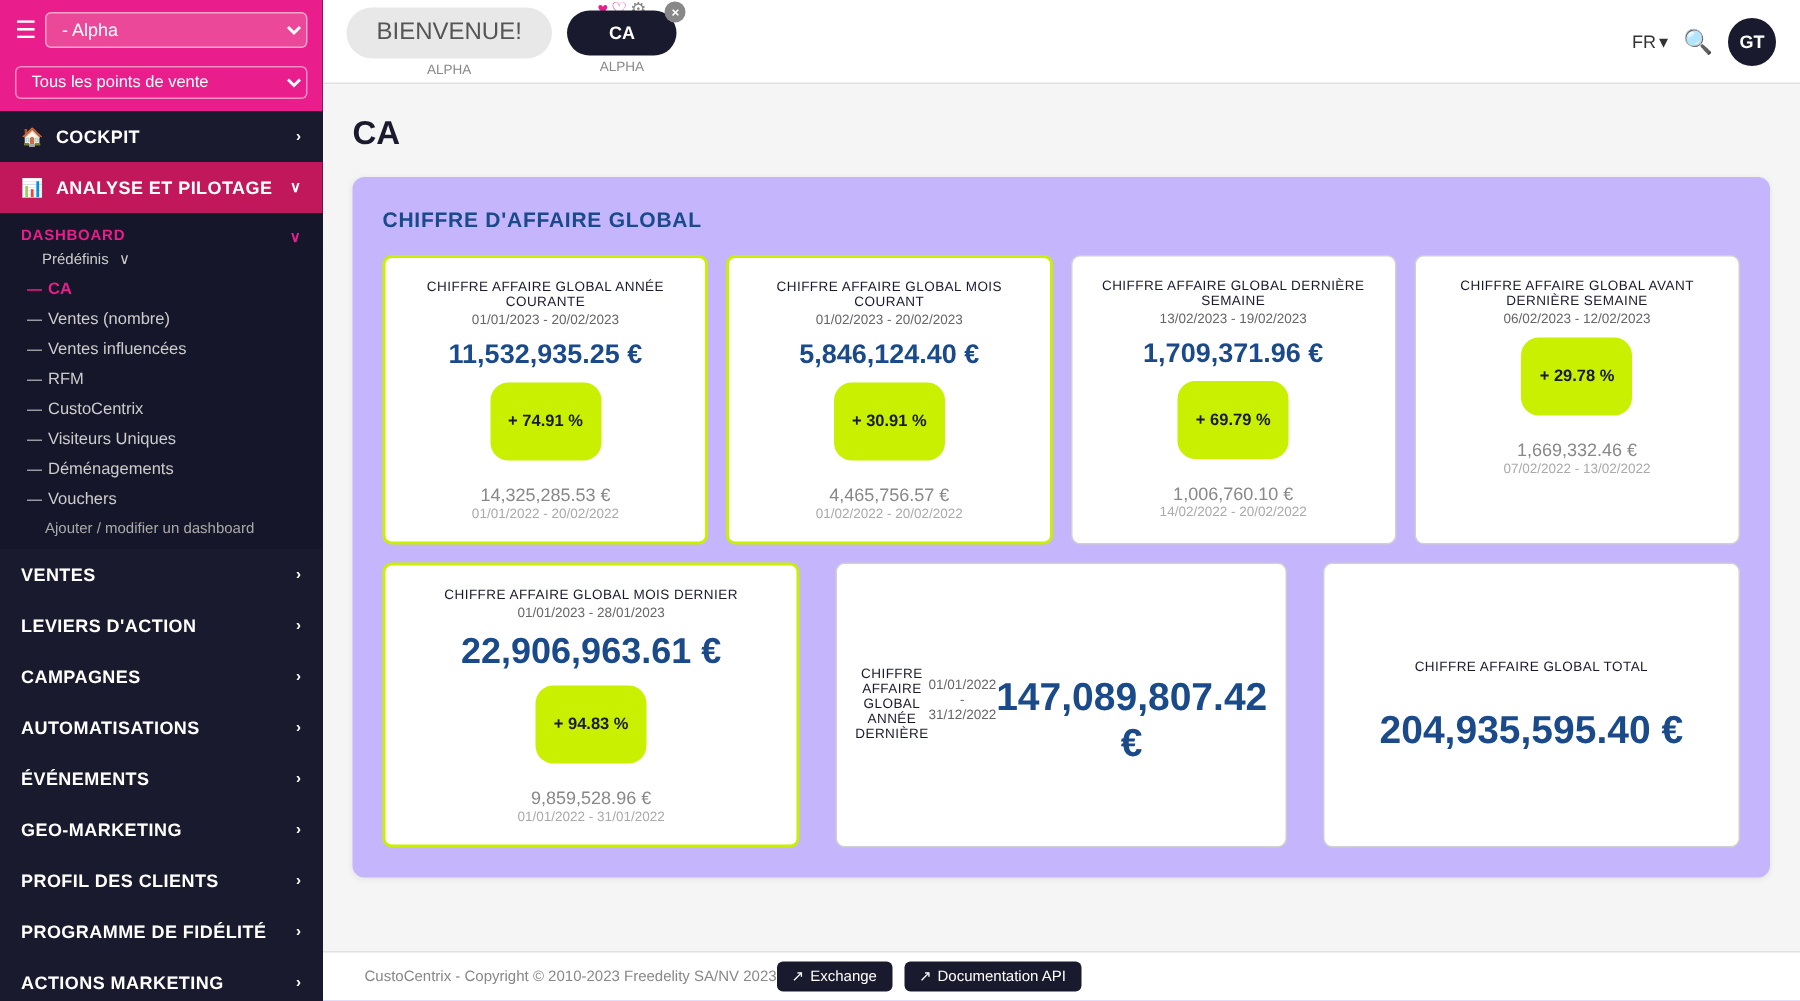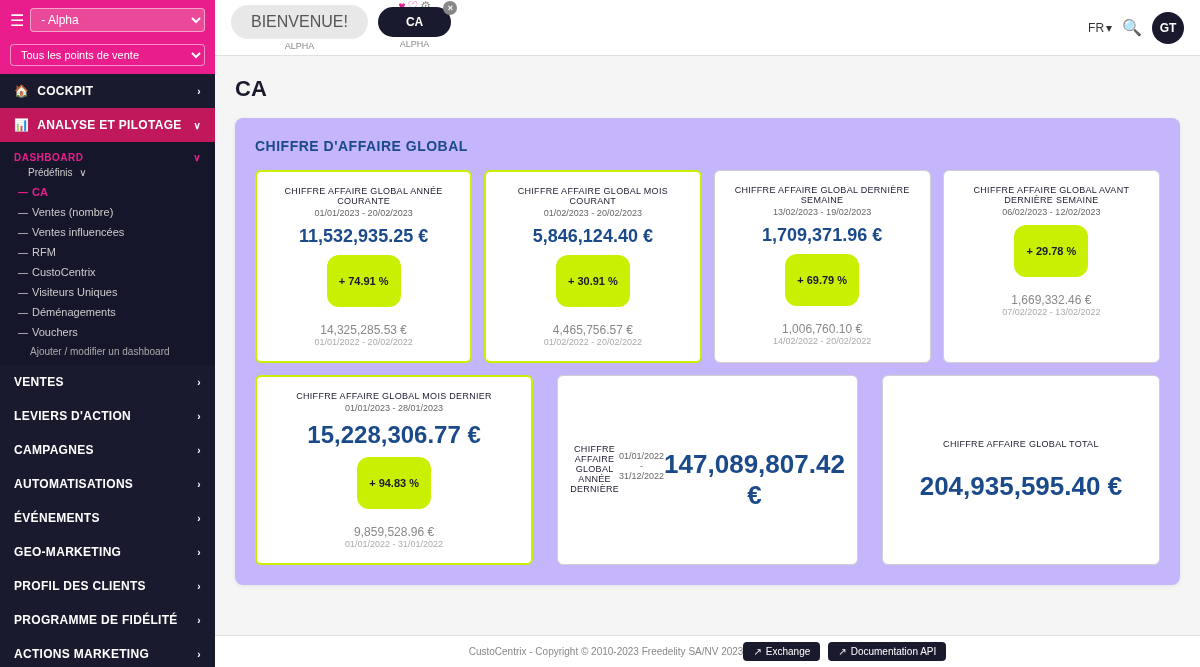--- a/index.html
+++ b/index.html
@@ -295,24 +295,24 @@
       font-size: 26px;
       font-weight: bold;
       color: #1a4a8a;
       margin-top: 20px;
     }
 
     
     .footer {
       background: #fff;
       border-top: 1px solid #e0e0e0;
-      padding: 6px 0;
-      display: flex;
-      align-items: center;
-      justify-content: center;
+      padding: 6px 28px;
+      display: flex;
+      align-items: center;
+      justify-content: flex-start;
       font-size: 10px;
       color: #888;
     }
     .footer-right {
       display: flex;
       gap: 8px;
     }
     .footer-btn {
       background: #1a1a2e;
       color: #fff;
@@ -511,21 +511,21 @@
           <div class="kpi-prev-date">07/02/2022 - 13/02/2022</div>
         </div>
 
       </div>
 
       <div class="kpi-grid-bottom">
 
         <div class="kpi-card highlighted">
           <div class="kpi-card-title">CHIFFRE AFFAIRE GLOBAL MOIS DERNIER</div>
           <div class="kpi-card-date">01/01/2023 - 28/01/2023</div>
-          <div class="kpi-value large" style="color:#1a4a8a;">15,228,306.77 €</div>
+          <div class="kpi-value large" style="color:#1a4a8a;">22,906,963.61 €</div>
           <div class="kpi-badge">+ 94.83 %</div>
           <div class="kpi-prev-value">9,859,528.96 €</div>
           <div class="kpi-prev-date">01/01/2022 - 31/01/2022</div>
         </div>
 
         <div class="kpi-card" style="display:flex; flex-direction:row; align-items:center; justify-content:center;">
           <div class="kpi-card-title">CHIFFRE AFFAIRE GLOBAL ANNÉE DERNIÈRE</div>
           <div class="kpi-card-date">01/01/2022 - 31/12/2022</div>
           <div class="kpi-total-value">147,089,807.42 €</div>
         </div>

